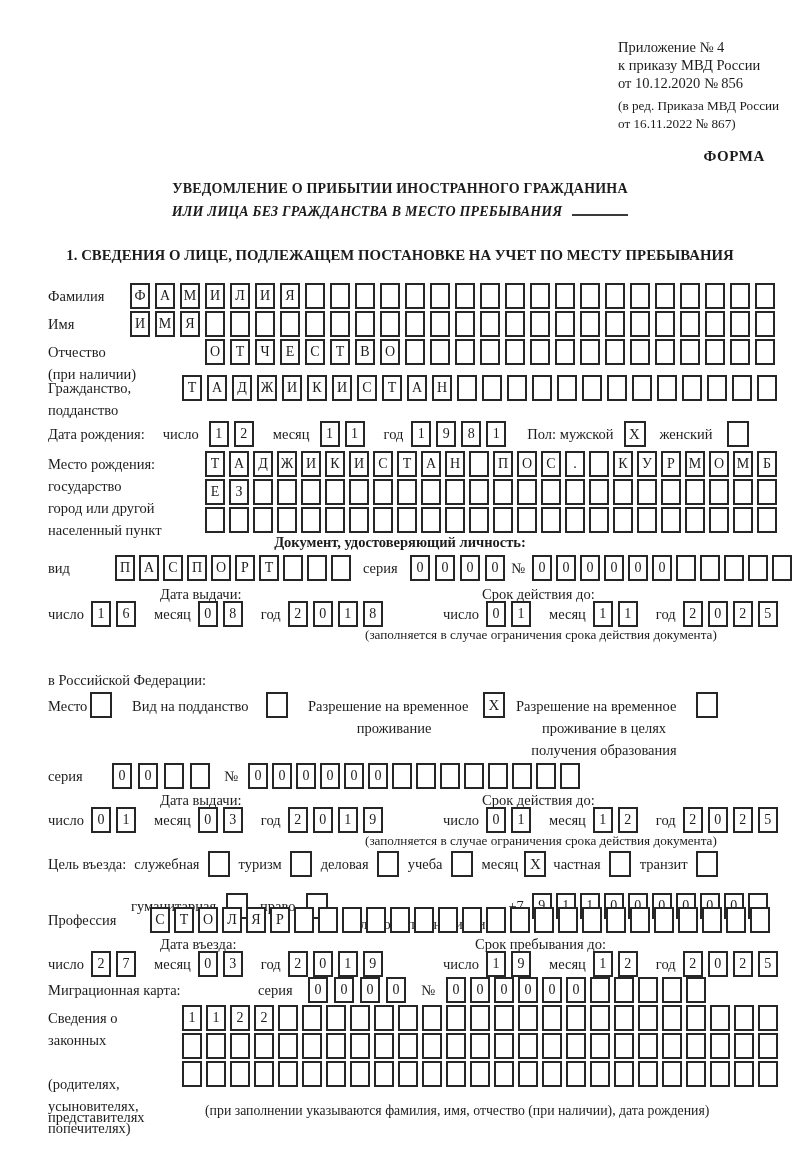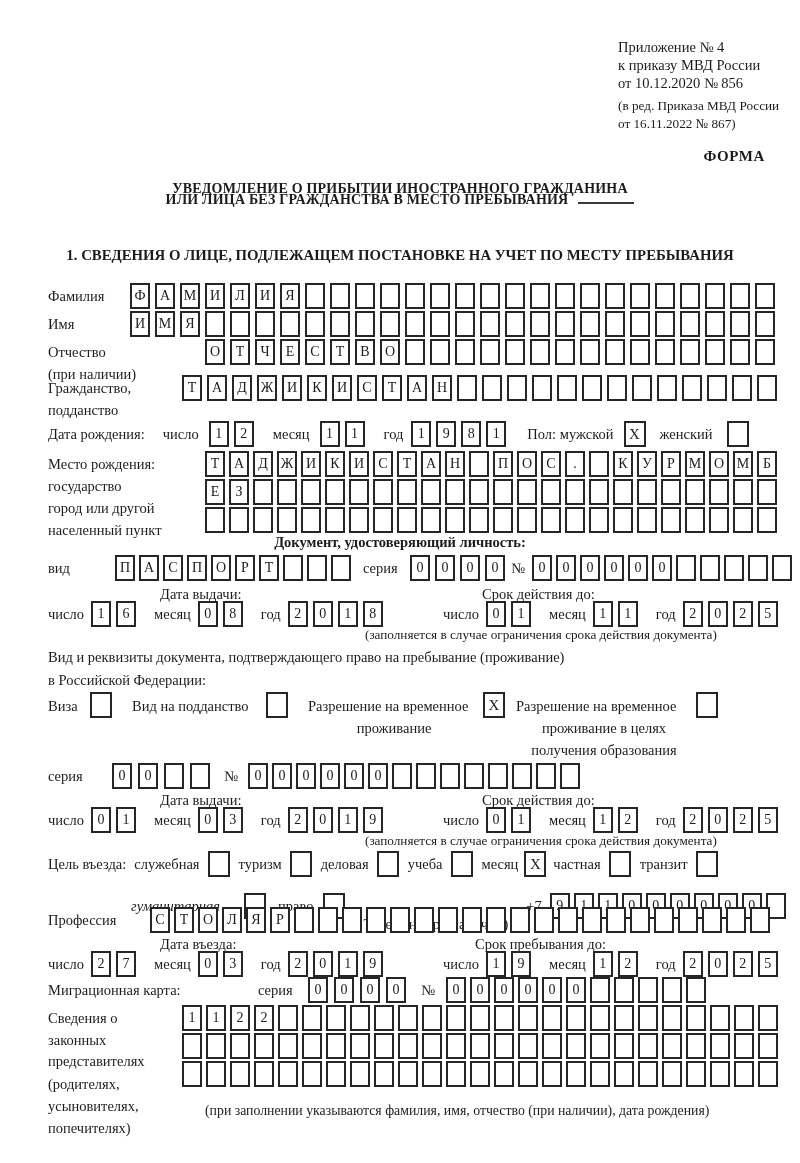--- a/index.html
+++ b/index.html
@@ -36,21 +36,21 @@
     <div class="lbl">Приложение № 4</div>
     <div class="lbl">к приказу МВД России</div>
     <div class="lbl">от 10.12.2020 № 856</div>
     <div class="lbl small" style="margin-top:5px;">(в ред. Приказа МВД России</div>
     <div class="lbl small">от 16.11.2022 № 867)</div>
   </div>
 
   <div class="abs b" style="right:35px;top:148px;font-size:15px;letter-spacing:0.6px;">ФОРМА</div>
 
   <div class="abs center title" style="top:181px;">УВЕДОМЛЕНИЕ О ПРИБЫТИИ ИНОСТРАННОГО ГРАЖДАНИНА</div>
-  <div class="abs center title" style="top:188px;">
+  <div class="abs center title" style="top:200px;font-style:italic;">
     <span>ИЛИ ЛИЦА БЕЗ ГРАЖДАНСТВА В МЕСТО ПРЕБЫВАНИЯ</span><span class="uline"></span>
   </div>
 
   <div class="abs center b" style="top:247px;font-size:14.8px;">1. СВЕДЕНИЯ О ЛИЦЕ, ПОДЛЕЖАЩЕМ ПОСТАНОВКЕ НА УЧЕТ ПО МЕСТУ ПРЕБЫВАНИЯ</div>
 
   <span class="abs lbl" style="left:48px;top:287px;">Фамилия</span>
   <div class="abs cells" style="left:130px;top:283px;">
       <span class="cell">Ф</span>
       <span class="cell">А</span>
       <span class="cell">М</span>
@@ -347,24 +347,23 @@
     <span class="lbl">год</span>
     <div class="cells">
         <span class="cell">2</span>
         <span class="cell">0</span>
         <span class="cell">2</span>
         <span class="cell">5</span>
       </div>
   </div>
   <span class="abs lbl small" style="left:365px;top:626px;">(заполняется в случае ограничения срока действия документа)</span>
 
-  <span class="abs lbl" style="left:48px;top:648px;">Вид и реквизиты документа, подтверждающего право на пребывание (проживание)</span>
   <span class="abs lbl" style="left:48px;top:671px;">в Российской Федерации:</span>
 
-  <span class="abs lbl" style="left:48px;top:697px;">Виза</span>
+  <span class="abs lbl" style="left:48px;top:697px;">Место</span>
   <span class="abs cb" style="left:90px;top:692px;"></span>
   <span class="abs lbl" style="left:132px;top:697px;">Вид на подданство</span>
   <span class="abs cb" style="left:266px;top:692px;"></span>
   <span class="abs lbl" style="left:308px;top:697px;">Разрешение на временное</span>
   <div class="abs lbl" style="left:308px;top:719px;width:172px;text-align:center;">проживание</div>
   <span class="abs cb" style="left:483px;top:692px;">X</span>
   <span class="abs lbl" style="left:516px;top:697px;">Разрешение на временное</span>
   <div class="abs lbl" style="left:516px;top:719px;width:176px;text-align:center;">проживание в целях</div>
   <div class="abs lbl" style="left:516px;top:741px;width:176px;text-align:center;">получения образования</div>
   <span class="abs cb" style="left:696px;top:692px;"></span>
@@ -448,21 +447,21 @@
     <span class="cb" style="margin-right:9px;"></span>
     <span class="lbl" style="margin-right:6px;">месяц</span>
     <span class="cb" style="margin-right:7px;">X</span>
     <span class="lbl" style="margin-right:8px;">частная</span>
     <span class="cb" style="margin-right:9px;"></span>
     <span class="lbl" style="margin-right:8px;">транзит</span>
     <span class="cb"></span>
   </div>
 
   <div class="abs flexrow" style="left:131px;top:879px;">
-    <span class="lbl" style="margin-right:24px;font-style:italic;">гуманитарная</span>
+    <span class="lbl" style="margin-right:10px;">гуманитарная</span>
     <span class="cb" style="margin-right:12px;"></span>
     <span class="lbl" style="margin-right:10px;">право</span>
     <span class="cb" style="margin-right:18px;"></span>
     <span class="lbl" style="margin-right:18px;margin-top:36px;">Телефон (при наличии)</span>
     <span class="lbl" style="margin-right:8px;">+7</span>
     <div class="cells g4">
         <span class="cell">9</span>
         <span class="cell">1</span>
         <span class="cell">1</span>
         <span class="cell">0</span>
@@ -564,21 +563,21 @@
       <span class="cell">0</span>
       <span class="cell"></span>
       <span class="cell"></span>
       <span class="cell"></span>
       <span class="cell"></span>
       <span class="cell"></span>
     </div>
 
   <span class="abs lbl" style="left:48px;top:1009px;">Сведения о</span>
   <span class="abs lbl" style="left:48px;top:1031px;">законных</span>
-  <span class="abs lbl" style="left:48px;top:1052px;font-family:Liberation Serif, serif;">представителях</span>
+  <span class="abs lbl" style="left:48px;top:1108px;font-family:Liberation Serif, serif;">представителях</span>
   <span class="abs lbl" style="left:48px;top:1075px;">(родителях,</span>
   <span class="abs lbl" style="left:48px;top:1097px;">усыновителях,</span>
   <span class="abs lbl" style="left:48px;top:1119px;">попечителях)</span>
   <div class="abs cells g4" style="left:182px;top:1005px;">
       <span class="cell">1</span>
       <span class="cell">1</span>
       <span class="cell">2</span>
       <span class="cell">2</span>
       <span class="cell"></span>
       <span class="cell"></span>

